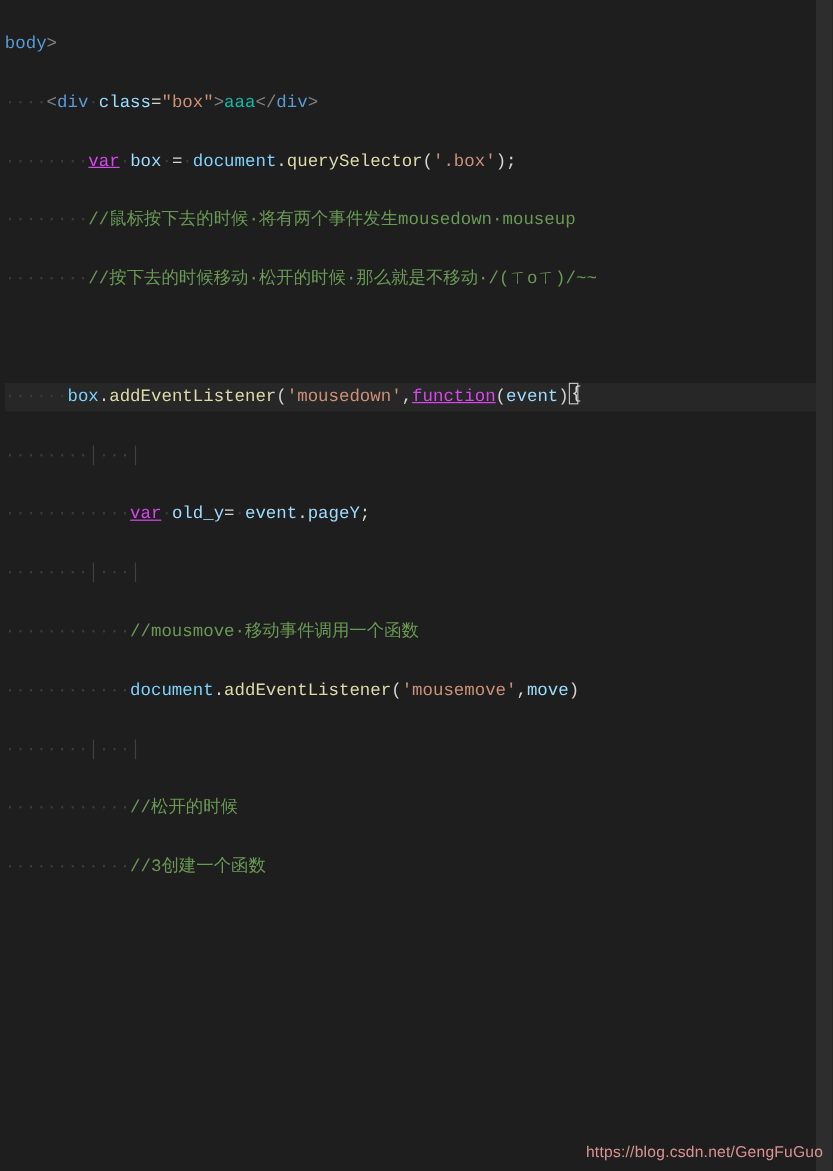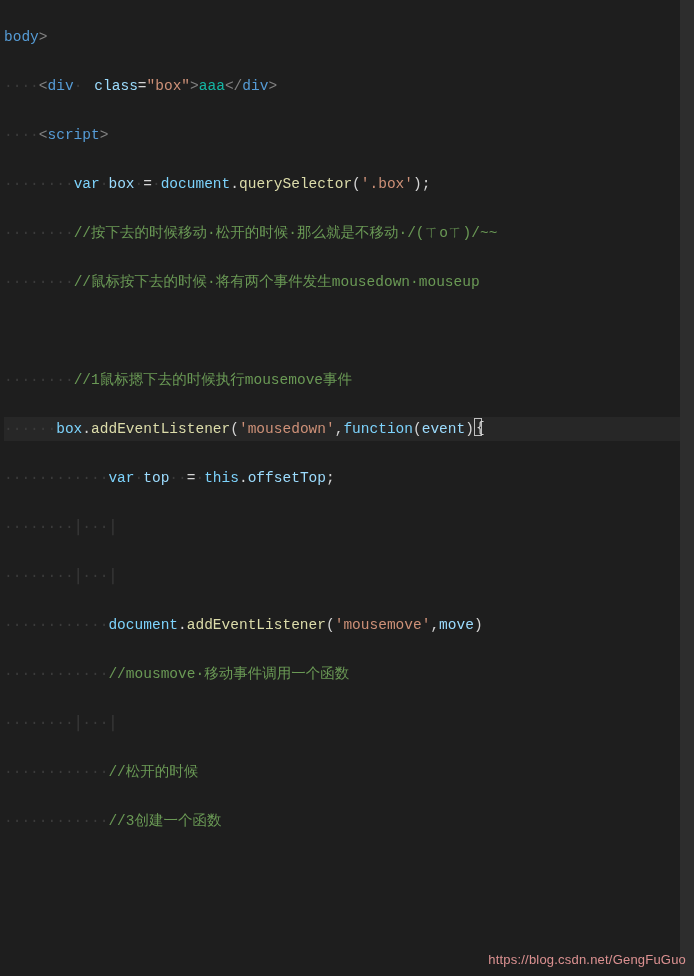--- a/index.html
+++ b/index.html
@@ -18,24 +18,24 @@
     padding: 0 0 0 4px;
     white-space: pre;
     position: relative;
     height: 100%;
     border-right: 14px solid #2d2d2d;
   }
   .line { display: block; height: 24.5px; }
   .line.hl { background: #272727; }
   .tag      { color: #569cd6; }
   .brkt     { color: #808080; }
-  .attr     { color: #9cdcfe; margin-left: 12px; }
+  .attr     { color: #9cdcfe; }
   .str      { color: #ce9178; }
   .txt      { color: #14b8a6; }
-  .kw       { color: #7dd3fc; }
+  .kw       { color: #d946ef; text-decoration: underline; }
   .var      { color: #9cdcfe; }
   .func     { color: #dcdcaa; }
   .obj      { color: #7dd3fc; }
   .comment  { color: #6a9955; }
   .punct    { color: #d4d4d4; }
   .ws       { color: #3b3b3b; }
   .guide    { color: #404040; }
   .cursor-box {
     border: 1px solid #c0c0c0;
     display: inline-block;
@@ -54,32 +54,30 @@
     opacity: 0.85;
     letter-spacing: 0.2px;
   }
 </style>
 </head>
 <body>
 
 <div class="editor">
 <span class="line"><span class="tag">body</span><span class="brkt">&gt;</span></span>
 <span class="line"><span class="ws">····</span><span class="brkt">&lt;</span><span class="tag">div</span><span class="ws">·</span><span class="attr">class</span><span class="punct">=</span><span class="str">"box"</span><span class="brkt">&gt;</span><span class="txt">aaa</span><span class="brkt">&lt;/</span><span class="tag">div</span><span class="brkt">&gt;</span></span>
-<span class="line"><span class="ws">····</span><span class="brkt">&lt;</span><span class="tag">script</span><span class="brkt">&gt;</span></span>
 <span class="line"><span class="ws">········</span><span class="kw">var</span><span class="ws">·</span><span class="var">box</span><span class="ws">·</span><span class="punct">=</span><span class="ws">·</span><span class="obj">document</span><span class="punct">.</span><span class="func">querySelector</span><span class="punct">(</span><span class="str">'.box'</span><span class="punct">)</span><span class="punct">;</span></span>
+<span class="line"><span class="ws">········</span><span class="comment">//鼠标按下去的时候·将有两个事件发生mousedown·mouseup</span></span>
 <span class="line"><span class="ws">········</span><span class="comment">//按下去的时候移动·松开的时候·那么就是不移动·/(ㄒoㄒ)/~~</span></span>
-<span class="line"><span class="ws">········</span><span class="comment">//鼠标按下去的时候·将有两个事件发生mousedown·mouseup</span></span>
 <span class="line"></span>
-<span class="line"><span class="ws">········</span><span class="comment">//1鼠标摁下去的时候执行mousemove事件</span></span>
 <span class="line hl"><span class="ws">······</span><span class="obj">box</span><span class="punct">.</span><span class="func">addEventListener</span><span class="punct">(</span><span class="str">'mousedown'</span><span class="punct">,</span><span class="kw">function</span><span class="punct">(</span><span class="var">event</span><span class="punct">)</span><span class="cursor-box"><span style="position:absolute;left:1px;top:-3px;" class="punct">{</span></span></span>
-<span class="line"><span class="ws">············</span><span class="kw">var</span><span class="ws">·</span><span class="var">top</span><span class="ws">··</span><span class="punct">=</span><span class="ws">·</span><span class="kw">this</span><span class="punct">.</span><span class="var">offsetTop</span><span class="punct">;</span></span>
 <span class="line"><span class="ws">········</span><span class="guide">│</span><span class="ws">···</span><span class="guide">│</span></span>
+<span class="line"><span class="ws">············</span><span class="kw">var</span><span class="ws">·</span><span class="var">old_y</span><span class="punct">=</span><span class="ws">·</span><span class="var">event</span><span class="punct">.</span><span class="var">pageY</span><span class="punct">;</span></span>
 <span class="line"><span class="ws">········</span><span class="guide">│</span><span class="ws">···</span><span class="guide">│</span></span>
+<span class="line"><span class="ws">············</span><span class="comment">//mousmove·移动事件调用一个函数</span></span>
 <span class="line"><span class="ws">············</span><span class="obj">document</span><span class="punct">.</span><span class="func">addEventListener</span><span class="punct">(</span><span class="str">'mousemove'</span><span class="punct">,</span><span class="var">move</span><span class="punct">)</span></span>
-<span class="line"><span class="ws">············</span><span class="comment">//mousmove·移动事件调用一个函数</span></span>
 <span class="line"><span class="ws">········</span><span class="guide">│</span><span class="ws">···</span><span class="guide">│</span></span>
 <span class="line"><span class="ws">············</span><span class="comment">//松开的时候</span></span>
 <span class="line"><span class="ws">············</span><span class="comment">//3创建一个函数</span></span>
 
 
 
 
 
 
 

